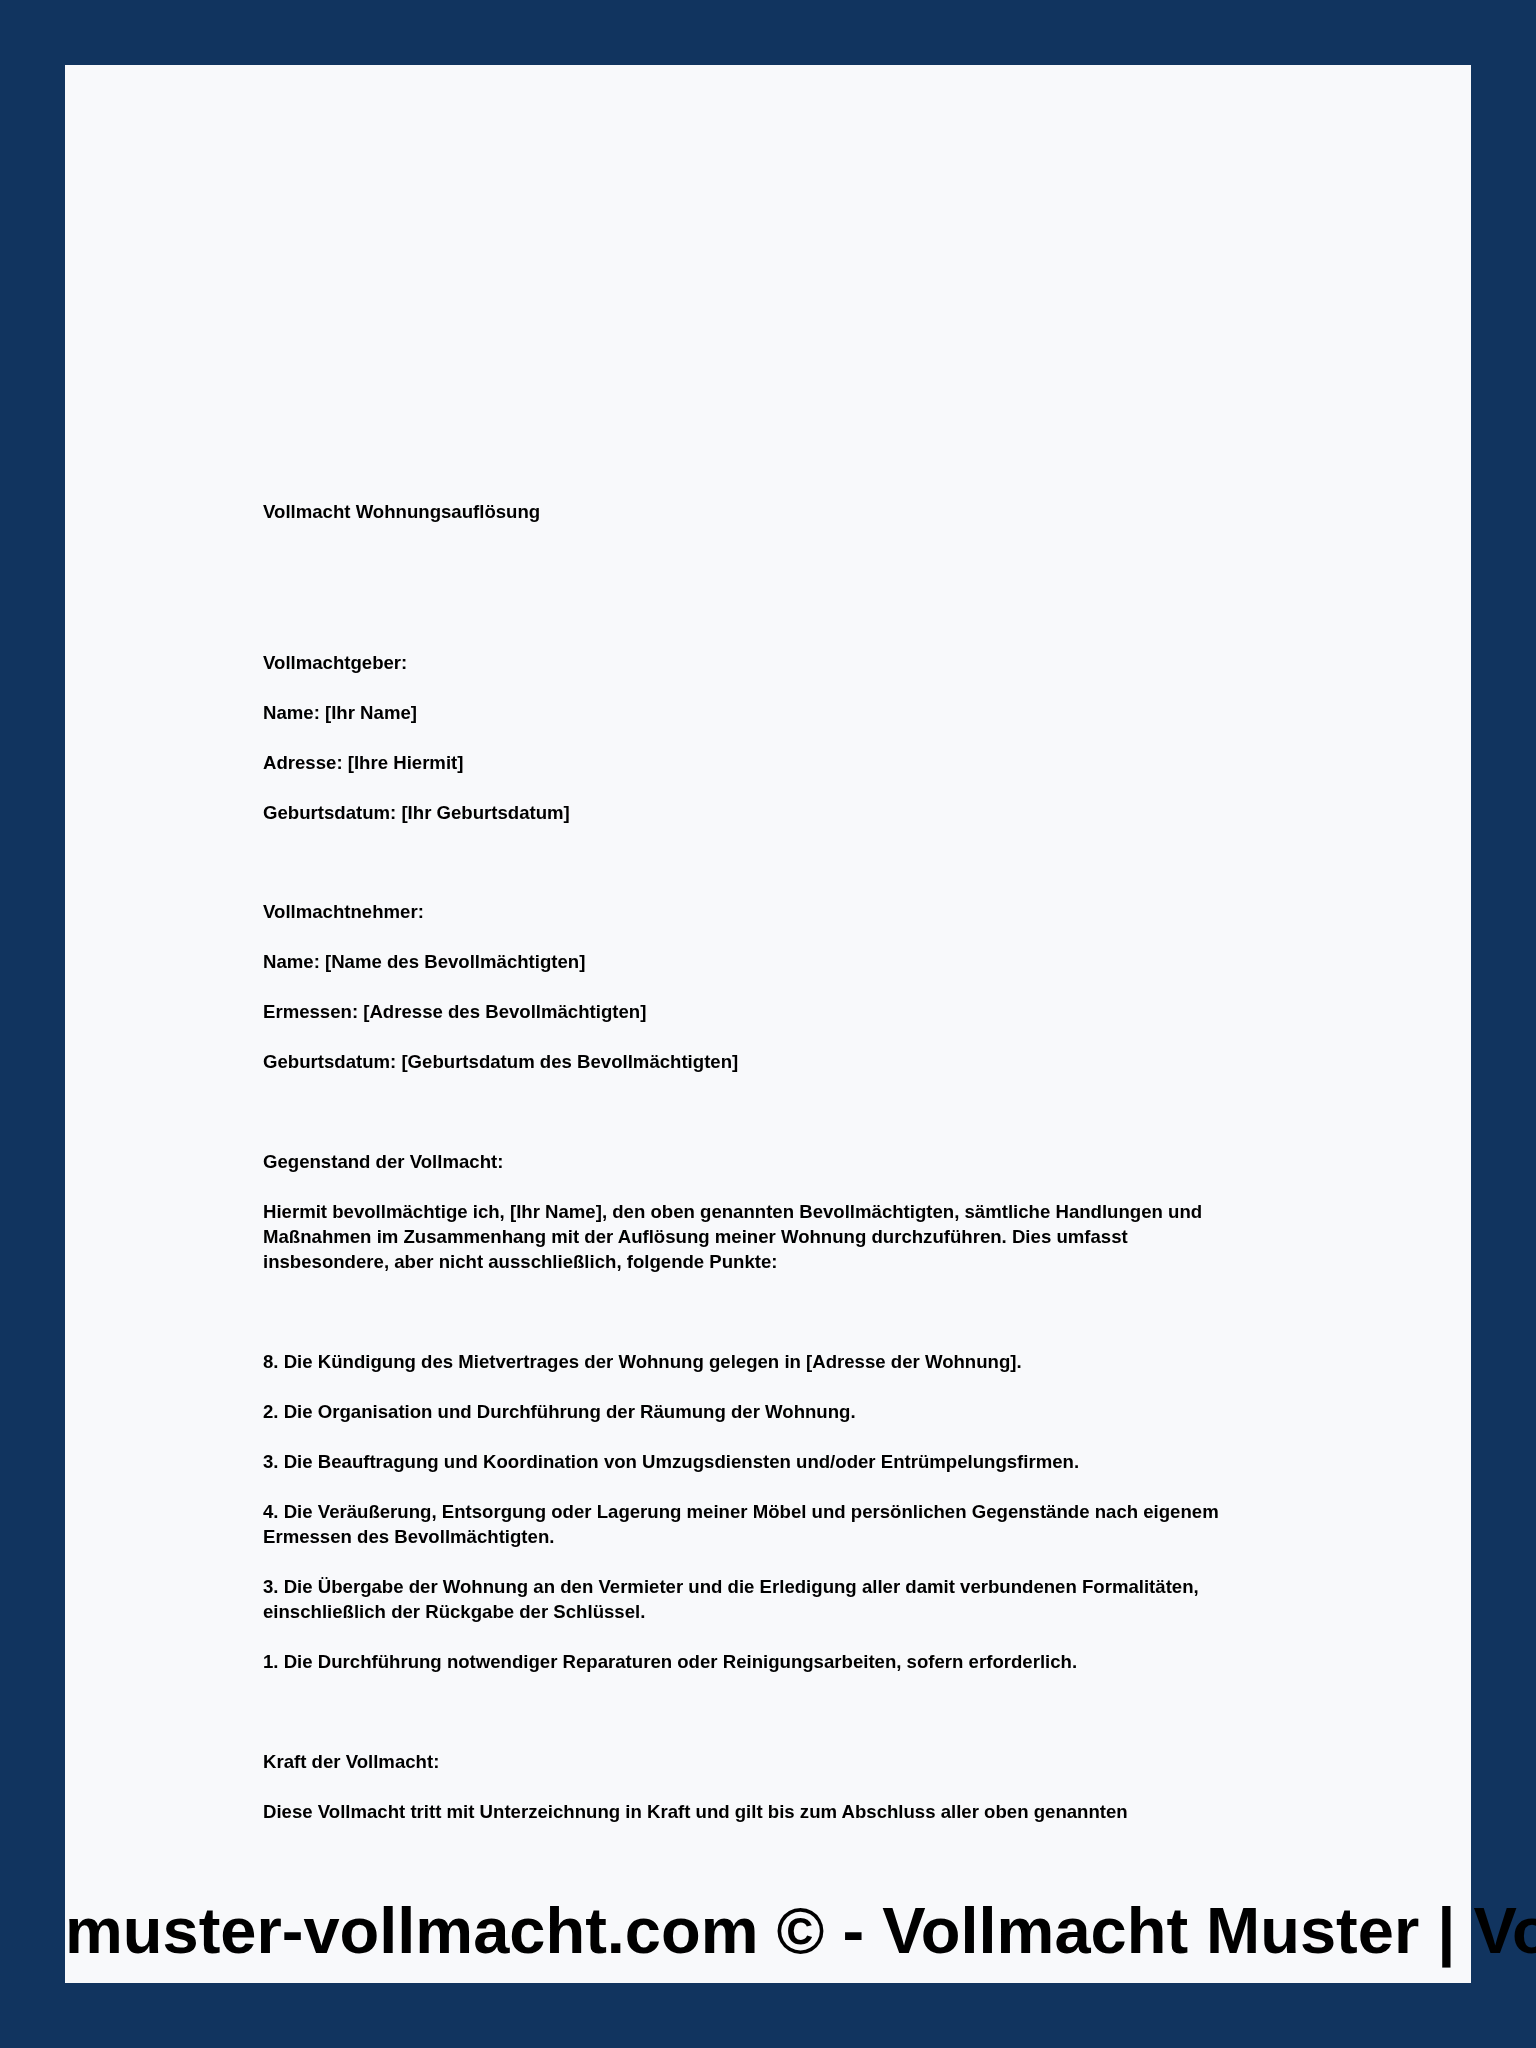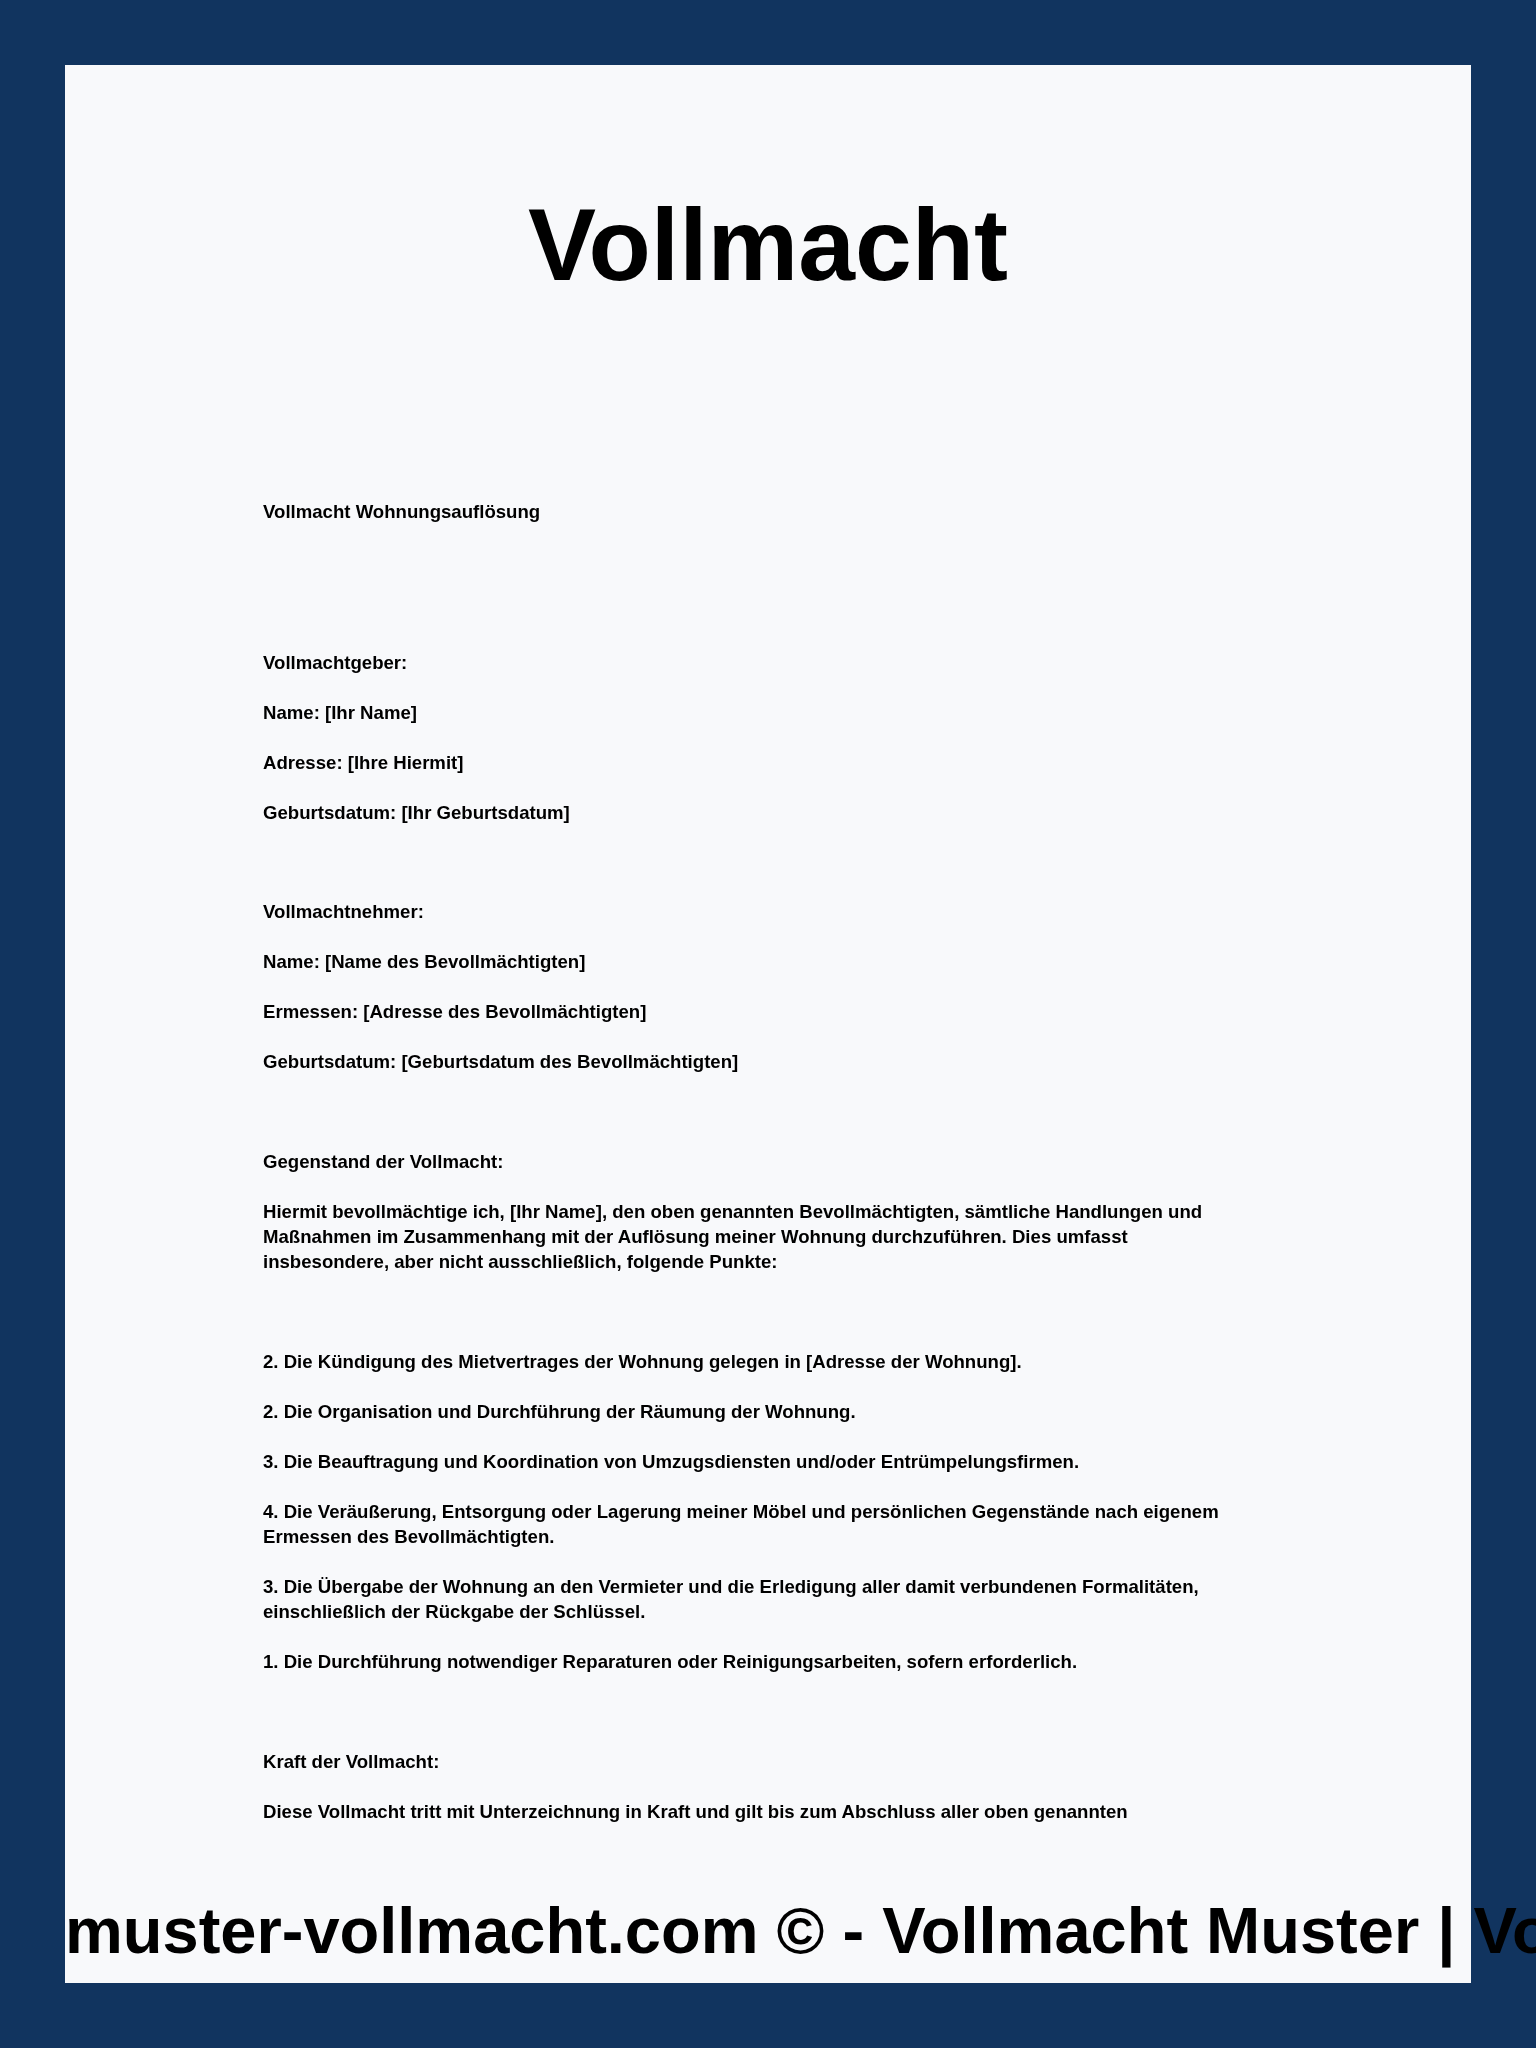--- a/index.html
+++ b/index.html
@@ -61,21 +61,20 @@
     line-height: 60px;
     white-space: nowrap;
   }
 </style>
 </head>
 <body>
 
 <div class="page">
 
   <h1 class="title">
-    <span>Vollmacht</span>
   </h1>
 
   <div class="body">
 
     <div class="line" style="top:434px">Vollmacht Wohnungsauflösung</div>
 
     <div class="line" style="top:585px">Vollmachtgeber:</div>
     <div class="line" style="top:635px">Name: [Ihr Name]</div>
     <div class="line" style="top:685px">Adresse: [Ihre Hiermit]</div>
     <div class="line" style="top:735px">Geburtsdatum: [Ihr Geburtsdatum]</div>
@@ -83,21 +82,21 @@
     <div class="line" style="top:834px">Vollmachtnehmer:</div>
     <div class="line" style="top:884px">Name: [Name des Bevollmächtigten]</div>
     <div class="line" style="top:934px">Ermessen: [Adresse des Bevollmächtigten]</div>
     <div class="line" style="top:984px">Geburtsdatum: [Geburtsdatum des Bevollmächtigten]</div>
 
     <div class="line" style="top:1084px">Gegenstand der Vollmacht:</div>
     <div class="line" style="top:1134px">Hiermit bevollmächtige ich, [Ihr Name], den oben genannten Bevollmächtigten, sämtliche Handlungen und</div>
     <div class="line" style="top:1159px">Maßnahmen im Zusammenhang mit der Auflösung meiner Wohnung durchzuführen. Dies umfasst</div>
     <div class="line" style="top:1184px">insbesondere, aber nicht ausschließlich, folgende Punkte:</div>
 
-    <div class="line" style="top:1284px">2. Die Kündigung des Mietvertrages der Wohnung gelegen in [Adresse der Wohnung].</div>
+    <div class="line" style="top:1284px">8. Die Kündigung des Mietvertrages der Wohnung gelegen in [Adresse der Wohnung].</div>
     <div class="line" style="top:1334px">2. Die Organisation und Durchführung der Räumung der Wohnung.</div>
     <div class="line" style="top:1384px">3. Die Beauftragung und Koordination von Umzugsdiensten und/oder Entrümpelungsfirmen.</div>
     <div class="line" style="top:1434px">4. Die Veräußerung, Entsorgung oder Lagerung meiner Möbel und persönlichen Gegenstände nach eigenem</div>
     <div class="line" style="top:1459px">Ermessen des Bevollmächtigten.</div>
     <div class="line" style="top:1509px">3. Die Übergabe der Wohnung an den Vermieter und die Erledigung aller damit verbundenen Formalitäten,</div>
     <div class="line" style="top:1534px">einschließlich der Rückgabe der Schlüssel.</div>
     <div class="line" style="top:1584px">1. Die Durchführung notwendiger Reparaturen oder Reinigungsarbeiten, sofern erforderlich.</div>
 
     <div class="line" style="top:1684px">Kraft der Vollmacht:</div>
     <div class="line" style="top:1734px">Diese Vollmacht tritt mit Unterzeichnung in Kraft und gilt bis zum Abschluss aller oben genannten</div>

